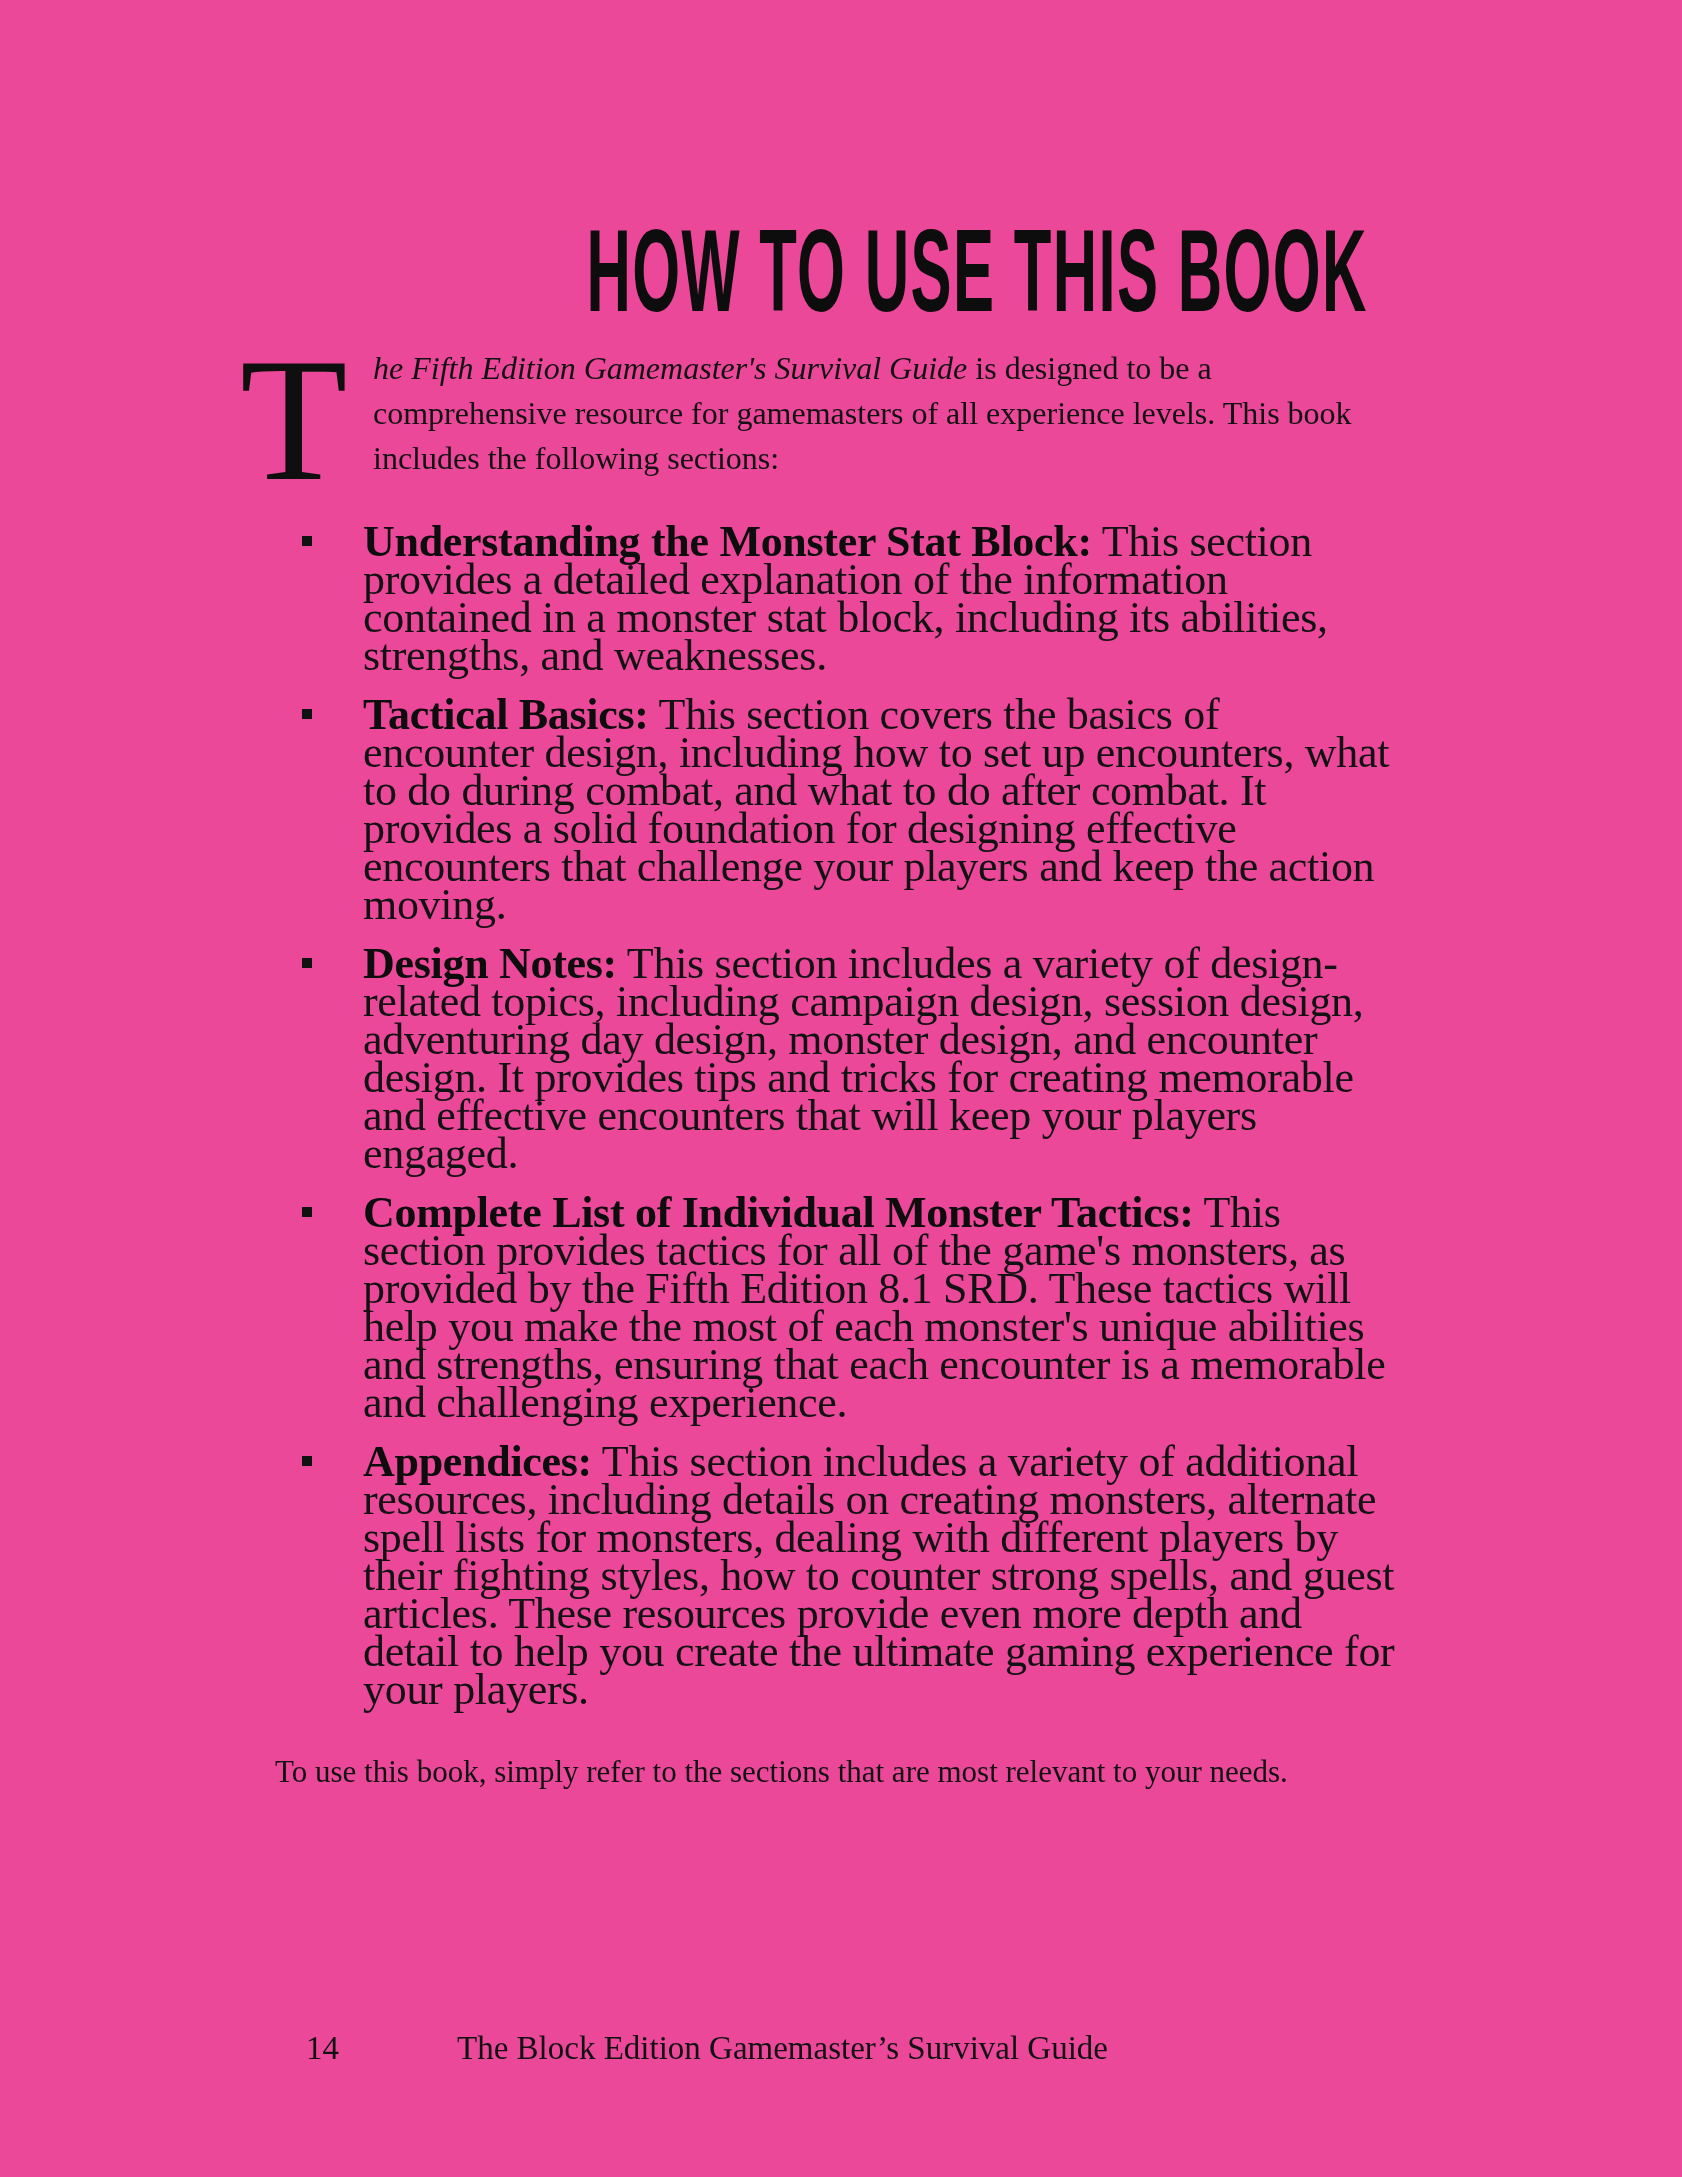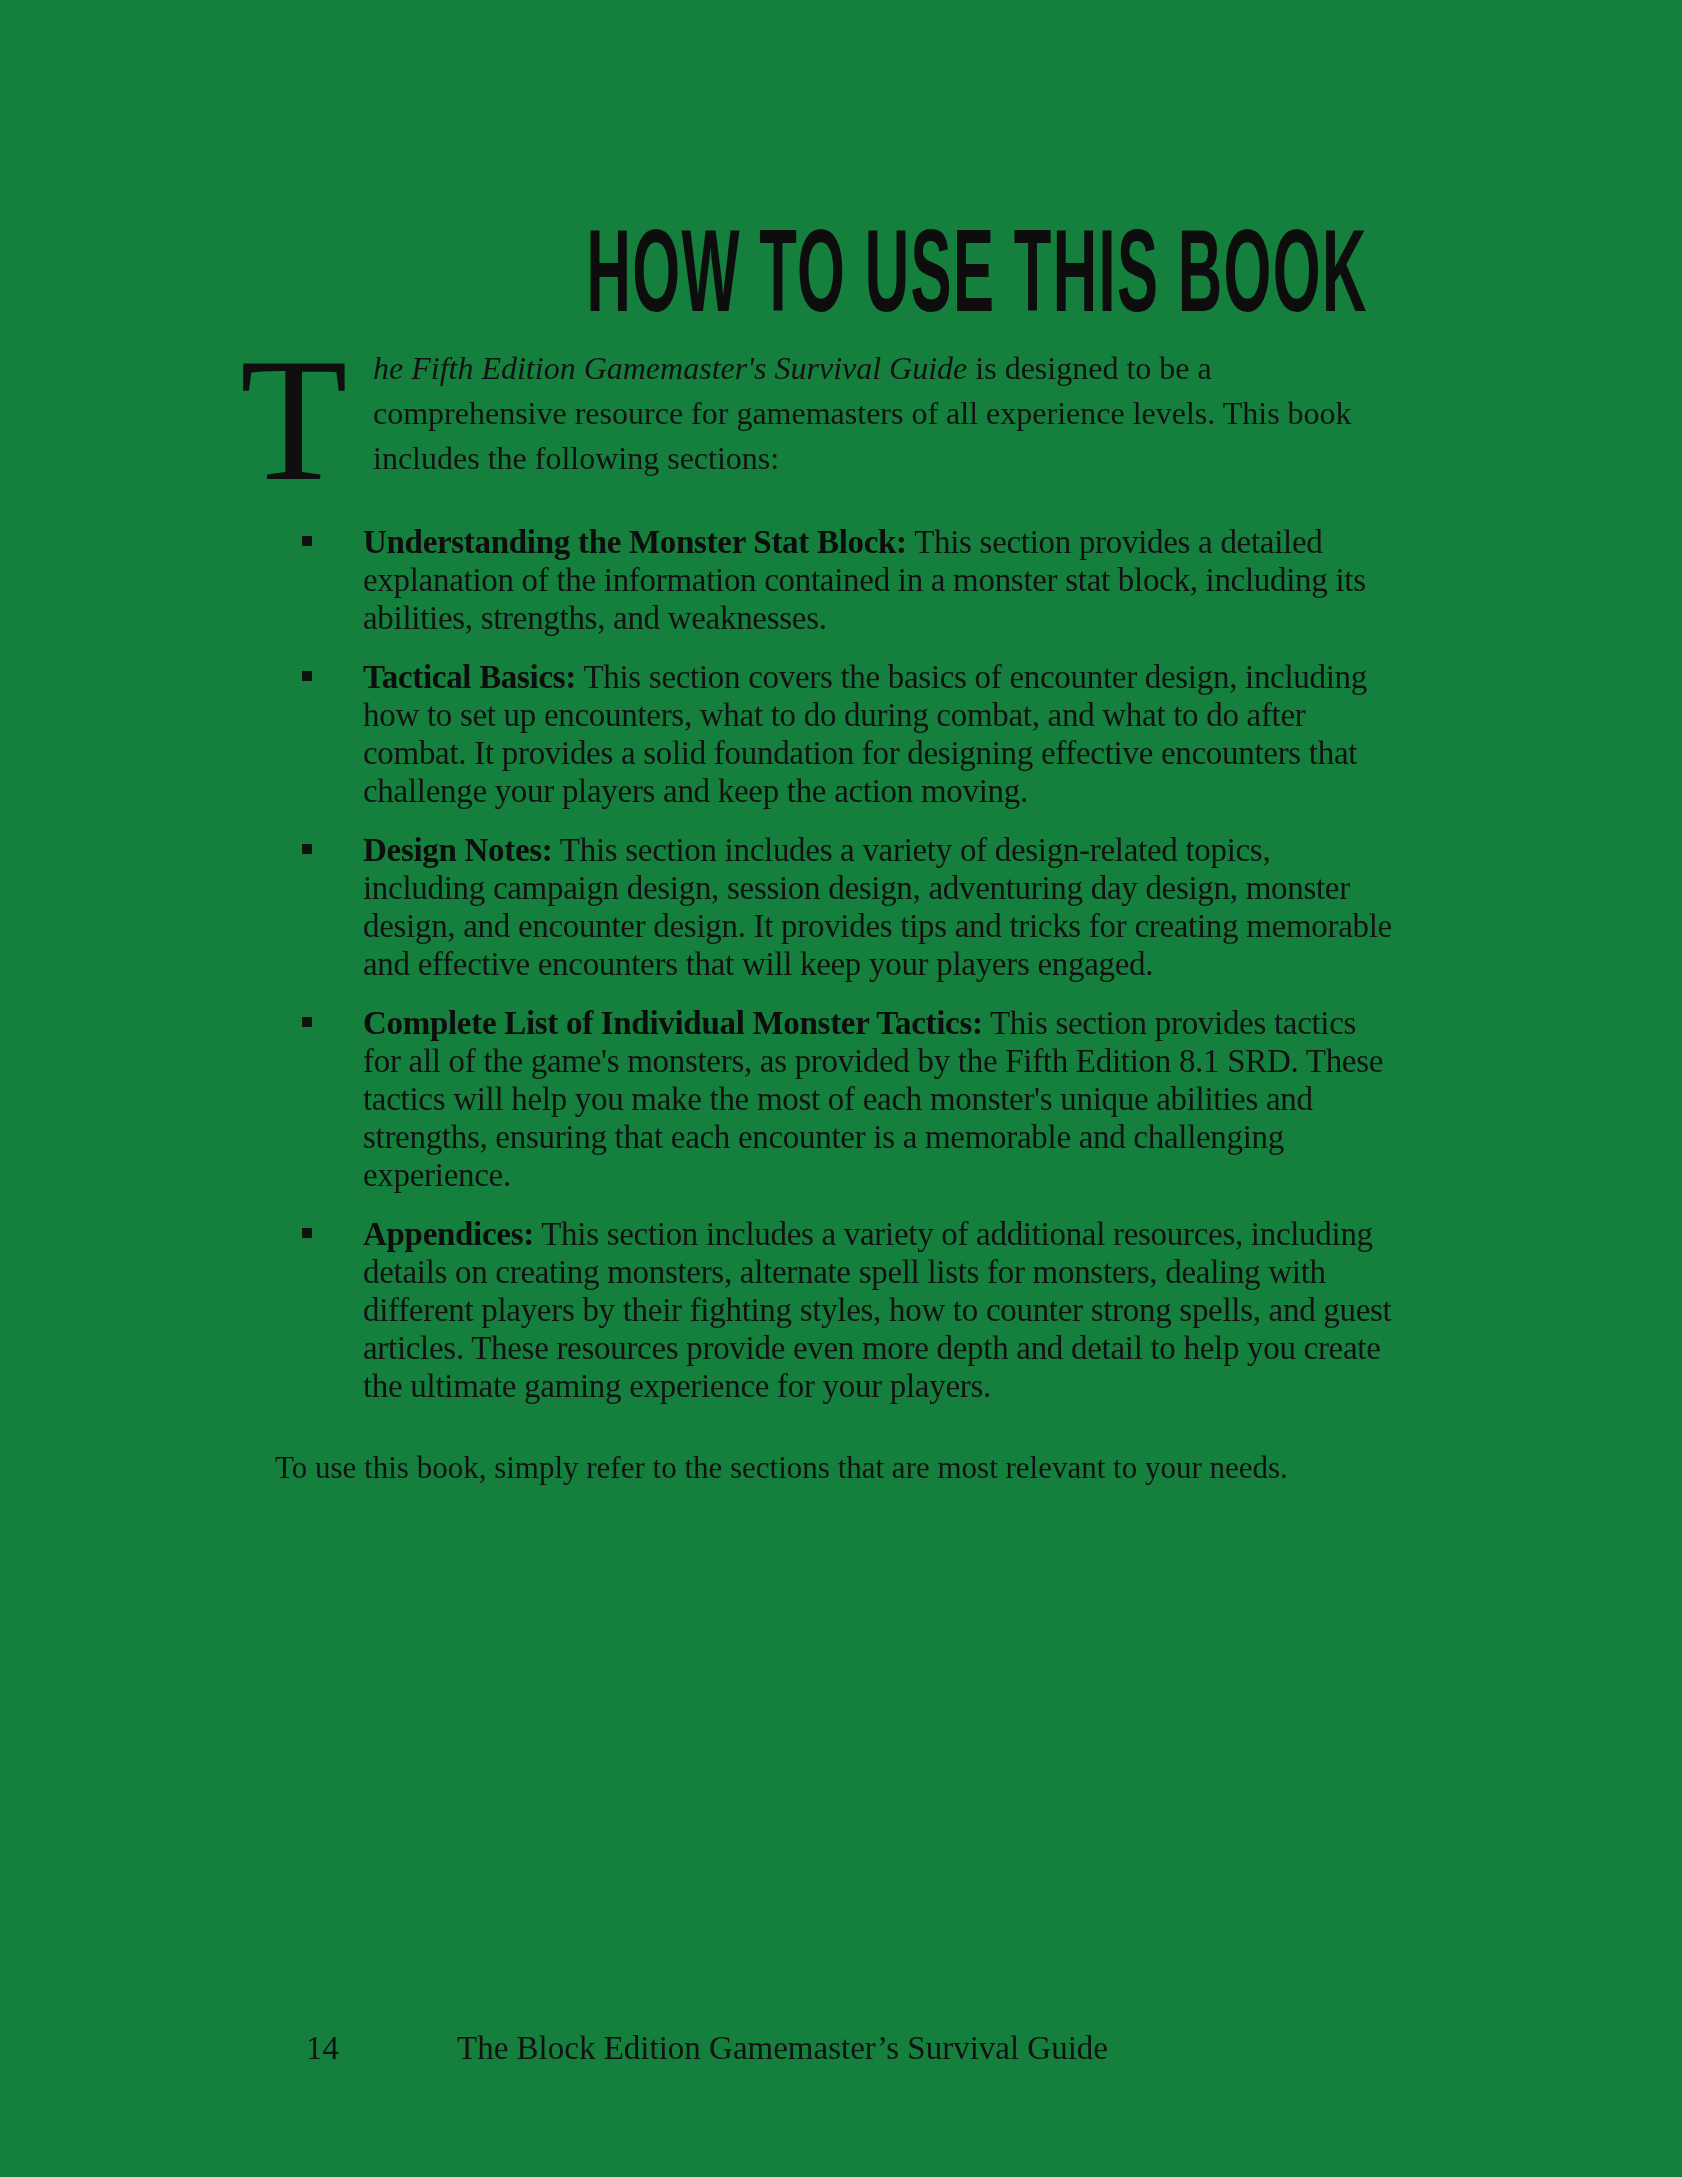--- a/index.html
+++ b/index.html
@@ -1,20 +1,20 @@
 <!DOCTYPE html>
 <html style="font-size:14px"><head>
 <meta charset="utf-8">
 <style>
   html, body { margin: 0; padding: 0; background: #e8e8e8; }
   .page {
     position: relative;
     width: 1683px;
     height: 2177px;
-    background: #15803d;
+    background: #ec4899;
     font-family: "Liberation Serif", serif;
     color: #121212;
     overflow: hidden;
   }
   .content {
     position: absolute;
     left: 240px;
     top: 227px;
     width: 1160px;
   }
@@ -48,21 +48,21 @@
     line-height: 130px;
     width: 109px;
     margin: 8.6px 24px 0 0;
     color: #0f0f0f;
   }
   .lead-italic { }
   .bullet-list {
     list-style: none;
     margin: 42px 0 0 0;
     padding: 0;
-    font-size: 33px;
+    font-size: 44px;
     line-height: 38px;
     letter-spacing: -0.3px;
   }
   .bullet-list li {
     position: relative;
     padding-left: 123px;
     margin-bottom: 21px;
   }
   .bullet-list .marker {
     position: absolute;

